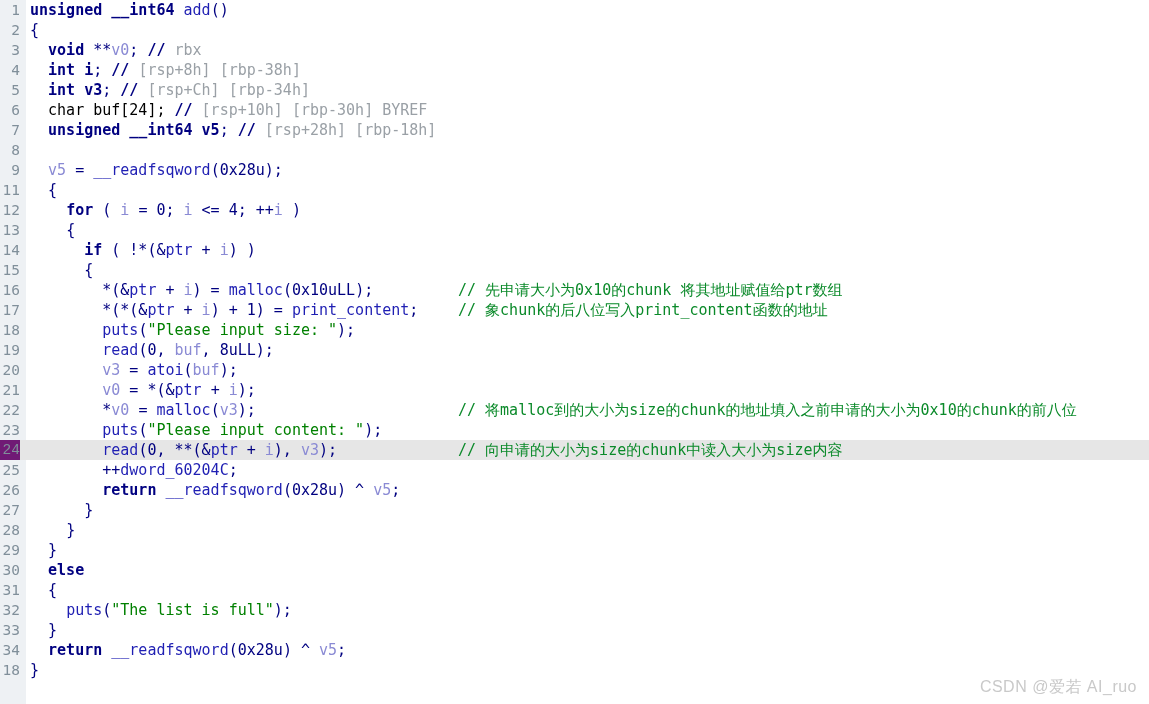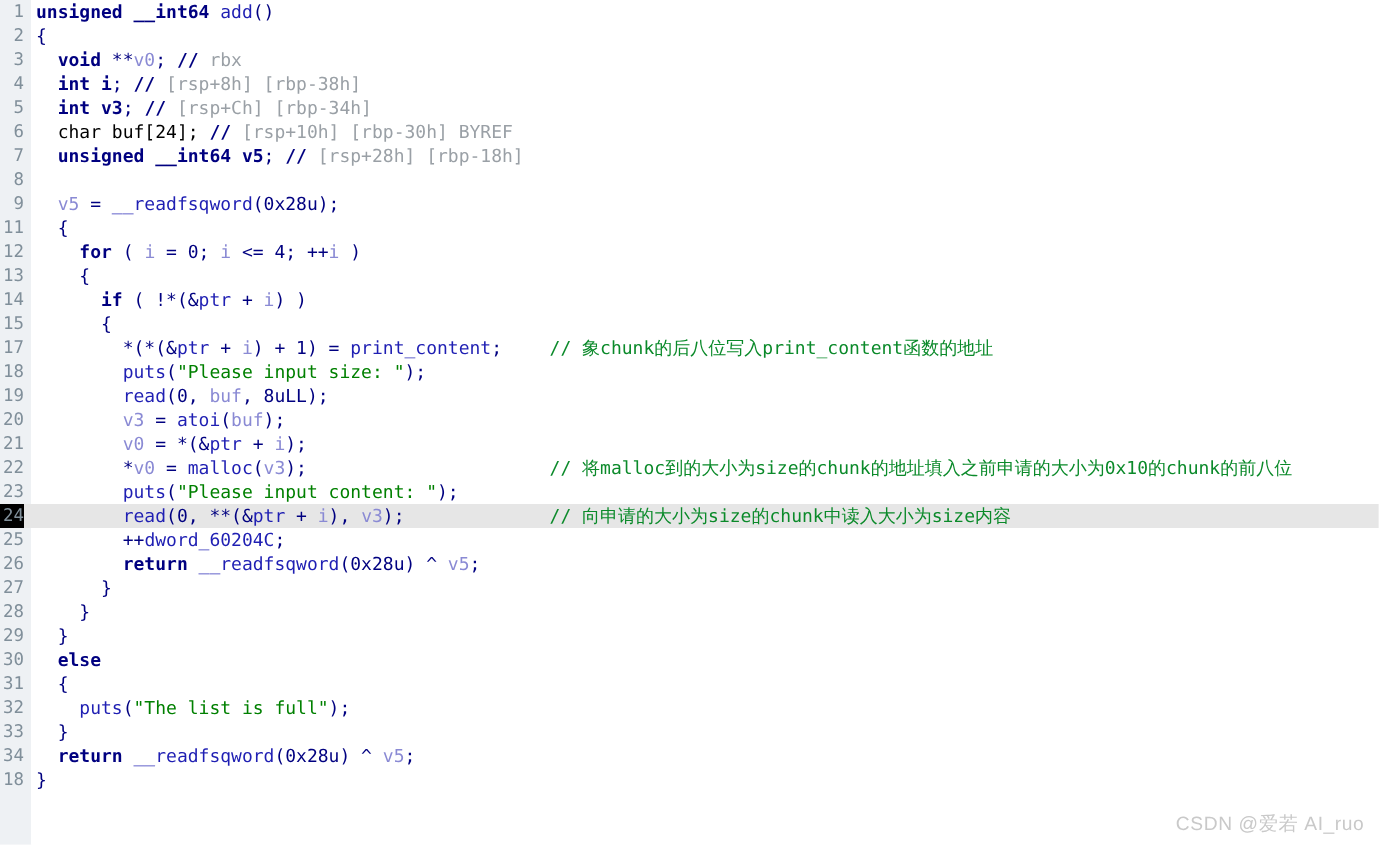--- a/index.html
+++ b/index.html
@@ -47,21 +47,22 @@
     position: relative;
     height: 20px;
     line-height: 20px;
     white-space: pre;
     font-size: 15px;
   }
   .line.hl {
     background: #e6e6e6;
   }
   .line.hl .lnum {
-    background: #000000;
+    background: #701a75;
+    font-family: Liberation Mono, monospace;
   }
 
   .lnum {
     position: absolute;
     left: 0; top: 0;
     width: 20px;
     text-align: right;
     color: #808f9a;
     font-size: 14.5px;
     background: #eef1f4;
@@ -176,20 +177,25 @@
     <div class="line">
       <span class="lnum">14</span>
       <span class="ltext">      <span class="kw">if</span> <span class="pun">( !*(&amp;</span><span class="fn">ptr</span> <span class="pun">+</span> <span class="var">i</span><span class="pun">) )</span></span>
     </div>
 
     <div class="line">
       <span class="lnum">15</span>
       <span class="ltext">      <span class="pun">{</span></span>
     </div>
 
+    <div class="line">
+      <span class="lnum">16</span>
+      <span class="ltext">        <span class="pun">*(&amp;</span><span class="fn">ptr</span> <span class="pun">+</span> <span class="var">i</span><span class="pun">) =</span> <span class="fn">malloc</span><span class="pun">(</span><span class="num">0x10uLL</span><span class="pun">);</span></span>
+      <span class="cmt-cn">// 先申请大小为0x10的chunk 将其地址赋值给ptr数组</span>
+    </div>
 
     <div class="line">
       <span class="lnum">17</span>
       <span class="ltext">        <span class="pun">*(*(&amp;</span><span class="fn">ptr</span> <span class="pun">+</span> <span class="var">i</span><span class="pun">) +</span> <span class="num">1</span><span class="pun">) =</span> <span class="fn">print_content</span><span class="pun">;</span></span>
       <span class="cmt-cn">// 象chunk的后八位写入print_content函数的地址</span>
     </div>
 
     <div class="line">
       <span class="lnum">18</span>
       <span class="ltext">        <span class="fn">puts</span><span class="pun">(</span><span class="str">"Please input size: "</span><span class="pun">);</span></span>

